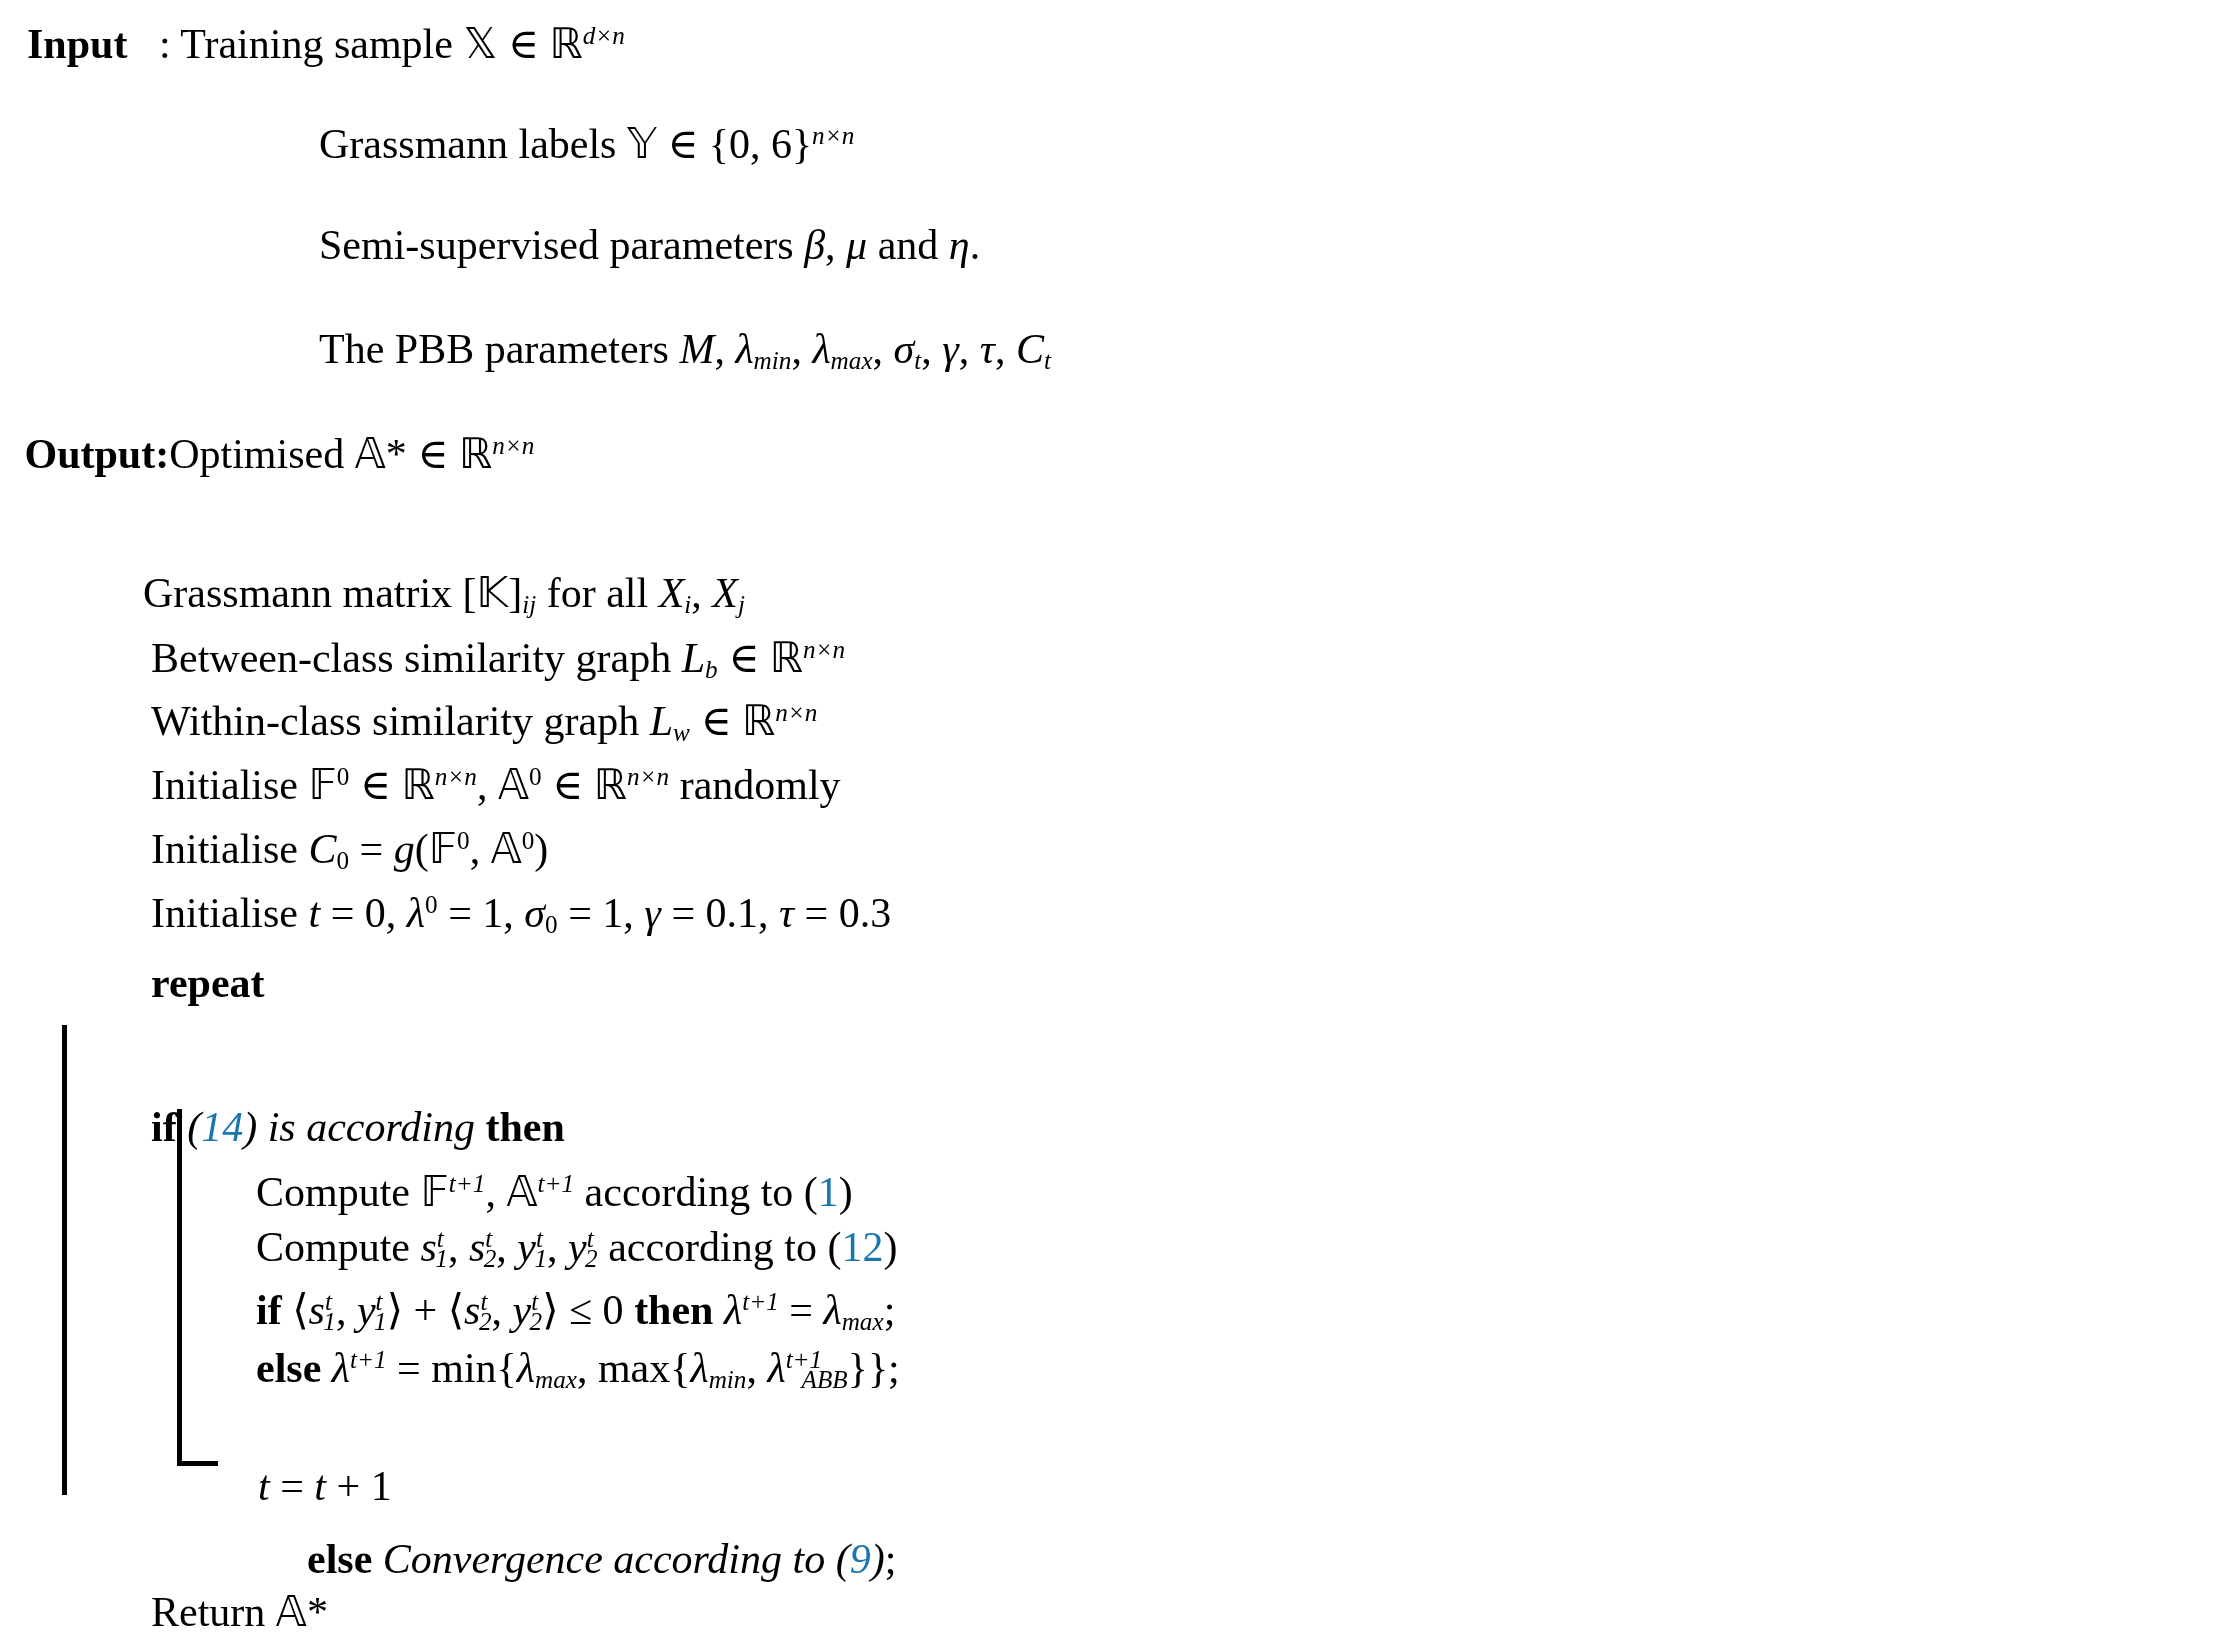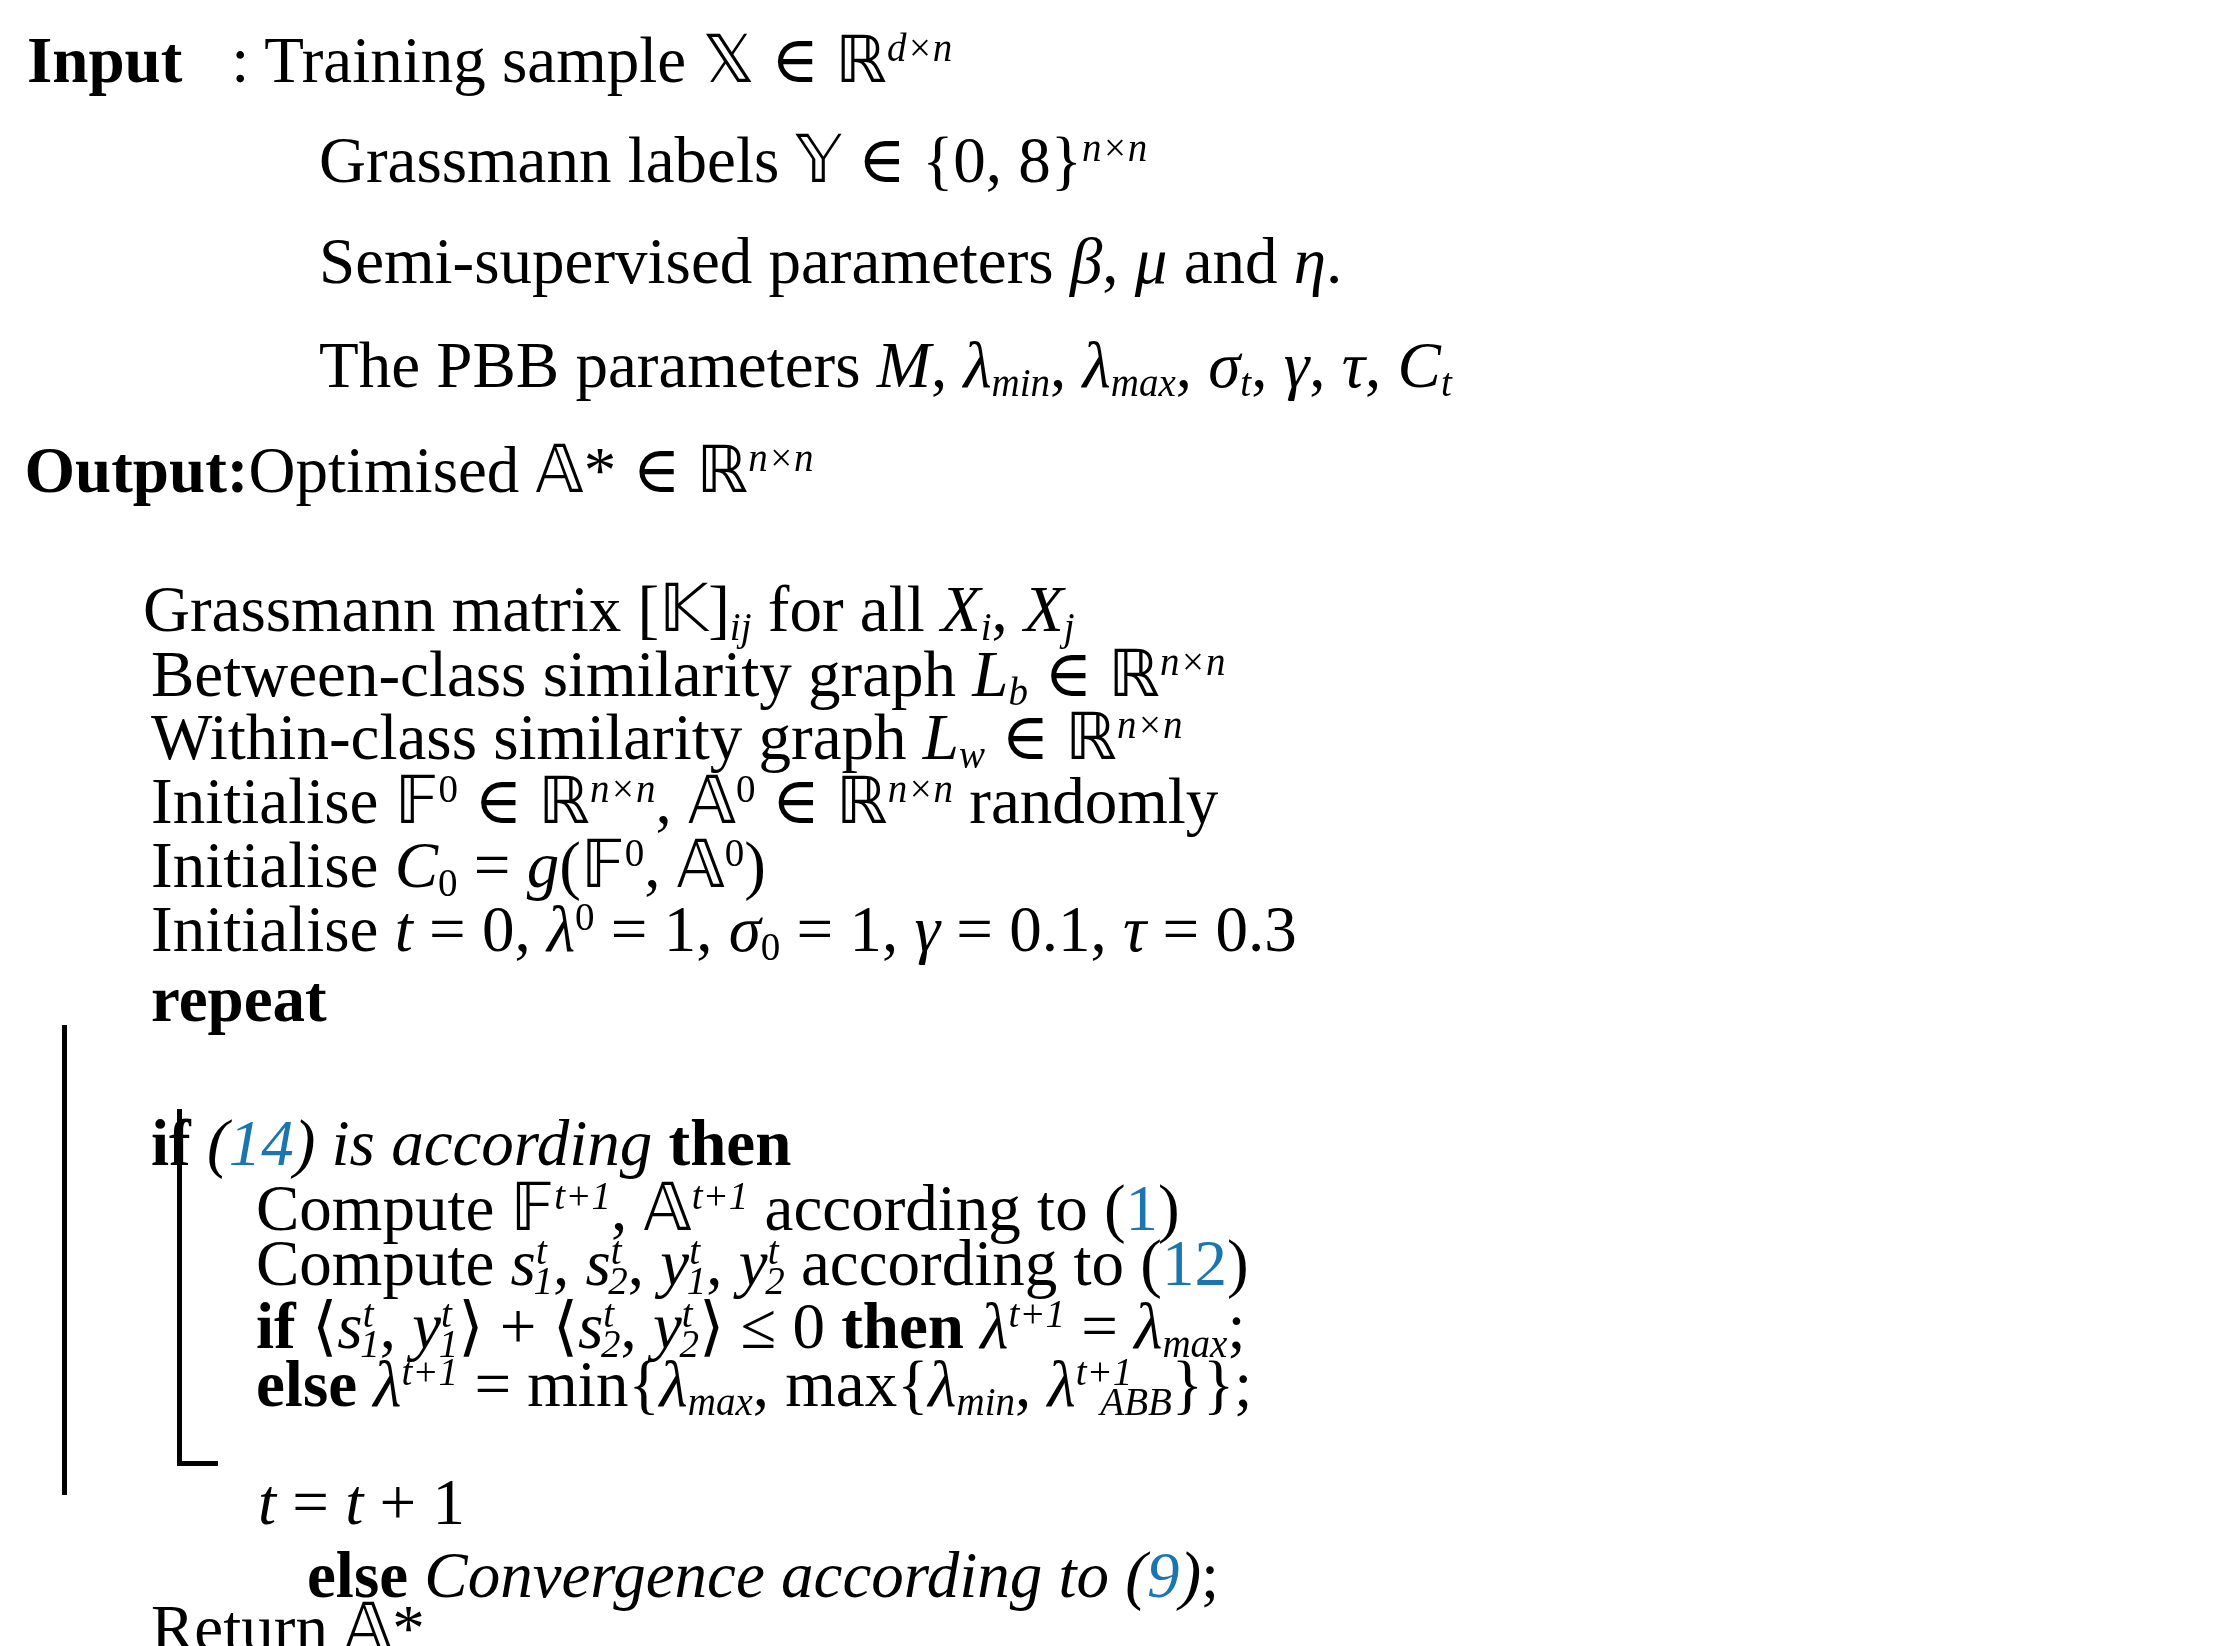--- a/index.html
+++ b/index.html
@@ -8,41 +8,40 @@
     width:3085px;
     height:1646px;
     background:#ffffff;
     color:#000000;
     font-family:"Liberation Serif","DejaVu Serif",serif;
     overflow:hidden;
   }
   .line{
     position:absolute;
     white-space:pre;
-    font-size:65px;
+    font-size:42px;
     line-height:65px;
-    margin-top:16px;
   }
   .b{font-weight:700;}
   .i{font-style:italic;}
   .bb{font-family:"DejaVu Sans","DejaVu Serif",sans-serif;}
   .blue{color:var(--ref-color,#1b76b0);}
   .sup{font-size:60%;line-height:0;vertical-align:0.55em;}
   .sub{font-size:60%;line-height:0;vertical-align:-0.24em;}
   .p1{margin-left:-0.34em;}
   .p2{margin-left:-0.82em;}
   .rule{position:absolute;background:#000000;}
 </style>
 </head>
 <body>
 
 <div class="canvas" style="background: rgb(255, 255, 255); color: rgb(0, 0, 0);">
   <div>
       <div class="line" style="top: 11px; left: 27px;"><span class="b">Input</span><span>   : Training sample </span><span class="bb">𝕏</span><span> ∈ </span><span class="bb">ℝ</span><span class="sup i">d×n</span></div>
-      <div class="line" style="top: 111px; left: 319px;"><span>Grassmann labels </span><span class="bb">𝕐</span><span> ∈ {0, 8}</span><span class="sup i">n×n</span></div>
+      <div class="line" style="top: 111px; left: 319px;"><span>Grassmann labels </span><span class="bb">𝕐</span><span> ∈ {0, 6}</span><span class="sup i">n×n</span></div>
       <div class="line" style="top: 213px; left: 319px;"><span>Semi-supervised parameters </span><span class="i">β</span><span>, </span><span class="i">μ</span><span> and </span><span class="i">η</span><span>.</span></div>
       <div class="line" style="top: 317px; left: 319px;"><span>The PBB parameters </span><span class="i">M</span><span>, </span><span class="i">λ</span><span class="sub i">min</span><span>, </span><span class="i">λ</span><span class="sub i">max</span><span>, </span><span class="i">σ</span><span class="sub i">t</span><span>, </span><span class="i">γ</span><span>, </span><span class="i">τ</span><span>, </span><span class="i">C</span><span class="sub i">t</span></div>
       <div class="line" style="top: 421px; left: 24.5px;"><span class="b">Output:</span><span>Optimised </span><span class="bb">𝔸</span><span>*</span><span> ∈ </span><span class="bb">ℝ</span><span class="sup i">n×n</span></div>
       <div class="line" style="top: 560px; left: 143px;"><span>Grassmann matrix [</span><span class="bb">𝕂</span><span>]</span><span class="sub i">ij</span><span> for all </span><span class="i">X</span><span class="sub i">i</span><span>, </span><span class="i">X</span><span class="sub i">j</span></div>
       <div class="line" style="top: 625px; left: 151px;"><span>Between-class similarity graph </span><span class="i">L</span><span class="sub i">b</span><span> ∈ </span><span class="bb">ℝ</span><span class="sup i">n×n</span></div>
       <div class="line" style="top: 688px; left: 151px;"><span>Within-class similarity graph </span><span class="i">L</span><span class="sub i">w</span><span> ∈ </span><span class="bb">ℝ</span><span class="sup i">n×n</span></div>
       <div class="line" style="top: 752px; left: 151px;"><span>Initialise </span><span class="bb">𝔽</span><span class="sup">0</span><span> ∈ </span><span class="bb">ℝ</span><span class="sup i">n×n</span><span>, </span><span class="bb">𝔸</span><span class="sup">0</span><span> ∈ </span><span class="bb">ℝ</span><span class="sup i">n×n</span><span> randomly</span></div>
       <div class="line" style="top: 816px; left: 151px; text-align: center;"><span>Initialise </span><span class="i">C</span><span class="sub">0</span><span> = </span><span class="i">g</span><span>(</span><span class="bb">𝔽</span><span class="sup">0</span><span>, </span><span class="bb">𝔸</span><span class="sup">0</span><span>)</span></div>
       <div class="line" style="top: 881px; left: 151px;"><span>Initialise </span><span class="i">t</span><span> = 0, </span><span class="i">λ</span><span class="sup">0</span><span> = 1, </span><span class="i">σ</span><span class="sub">0</span><span> = 1, </span><span class="i">γ</span><span> = 0.1, </span><span class="i">τ</span><span> = 0.3</span></div>
       <div class="line" style="top: 951px; left: 151px;"><span class="b">repeat</span></div>

